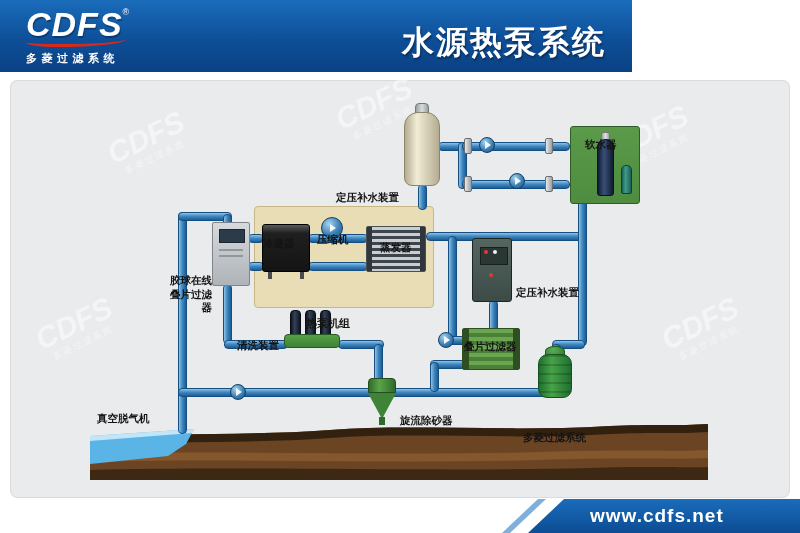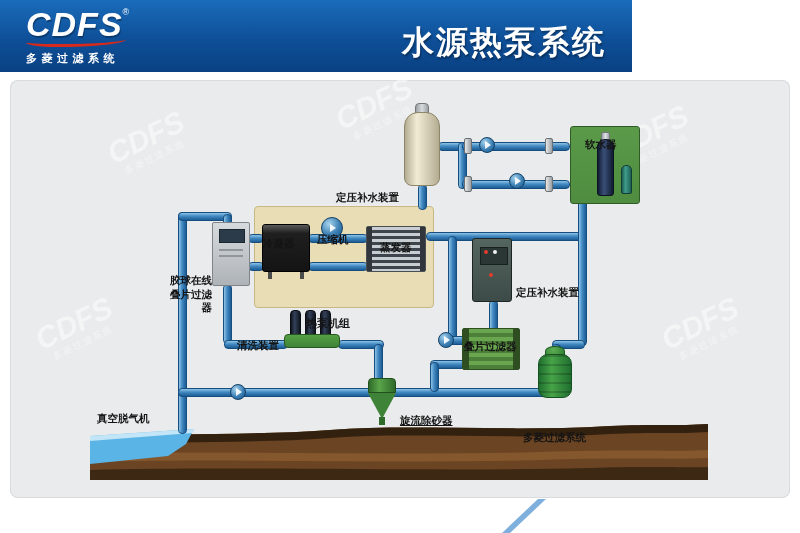--- a/index.html
+++ b/index.html
@@ -269,20 +269,23 @@
       <span>胶球在线</span><br>
       <span>叠片过滤器</span>
     </div>
     <div class="lbl" style="left:263px;top:209px;">冷凝器</div>
     <div class="lbl" style="left:317px;top:205px;">压缩机</div>
     <div class="lbl" style="left:380px;top:213px;">蒸发器</div>
     <div class="lbl bold" style="left:306px;top:288px;">热泵机组</div>
     <div class="lbl" style="left:516px;top:258px;">定压补水装置</div>
     <div class="lbl" style="left:464px;top:312px;">叠片过滤器</div>
     <div class="lbl" style="left:237px;top:311px;">清洗装置</div>
-    <div class="lbl" style="left:400px;top:386px;text-decoration:underline;">旋流除砂器</div>
+    <div class="lbl" style="left:400px;top:386px;">旋流除砂器</div>
     <div class="lbl" style="left:523px;top:403px;">多菱过滤系统</div>
     <div class="lbl" style="left:97px;top:384px;">真空脱气机</div>
   </div>
 
   <div class="band-accent"></div>
+  <div class="footer-band">
+    <span>www.cdfs.net</span>
+  </div>
 
 </div>
 
 </body></html>

